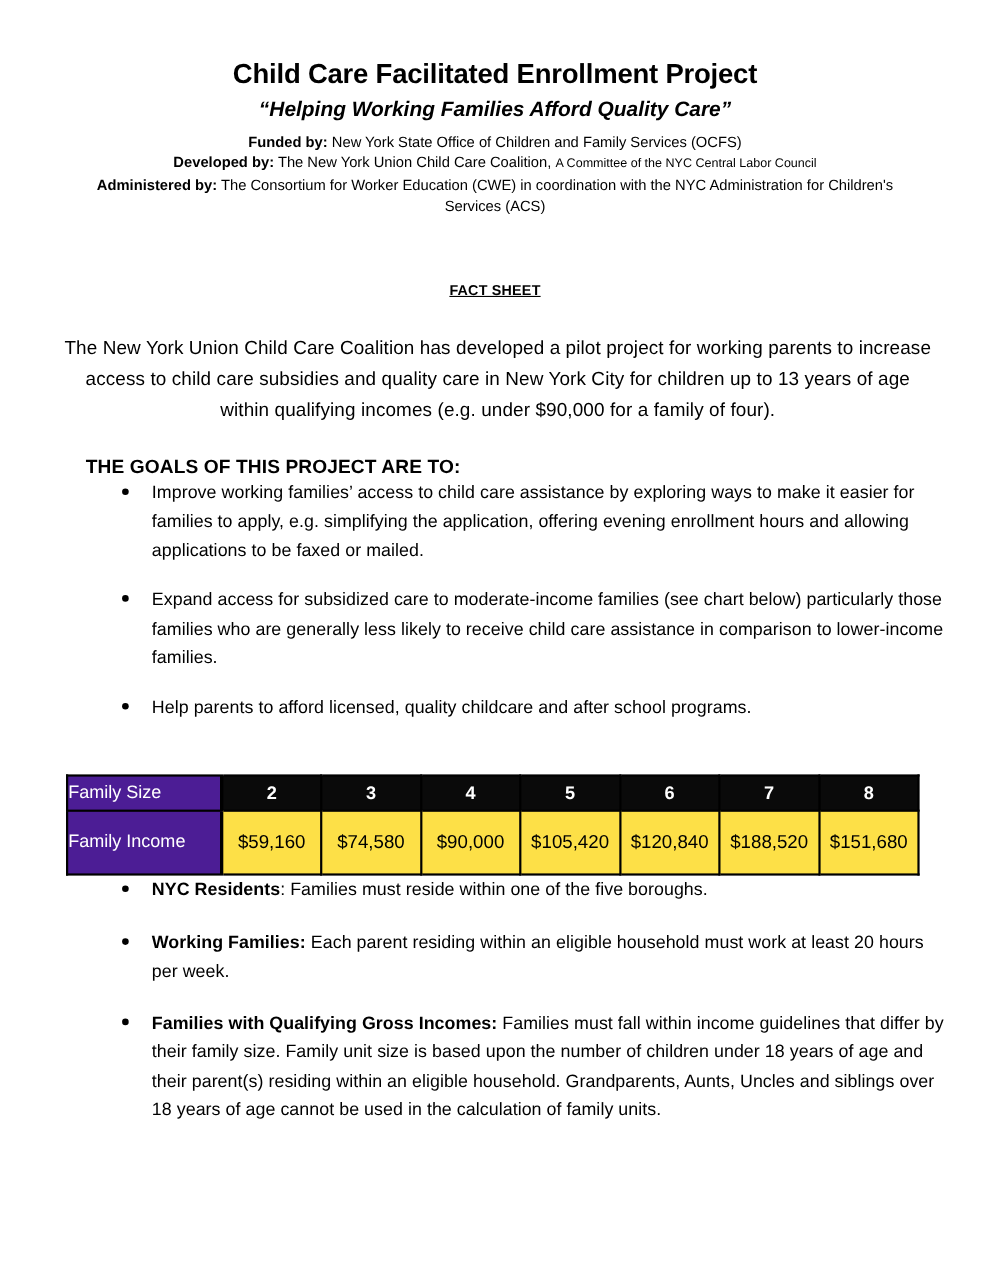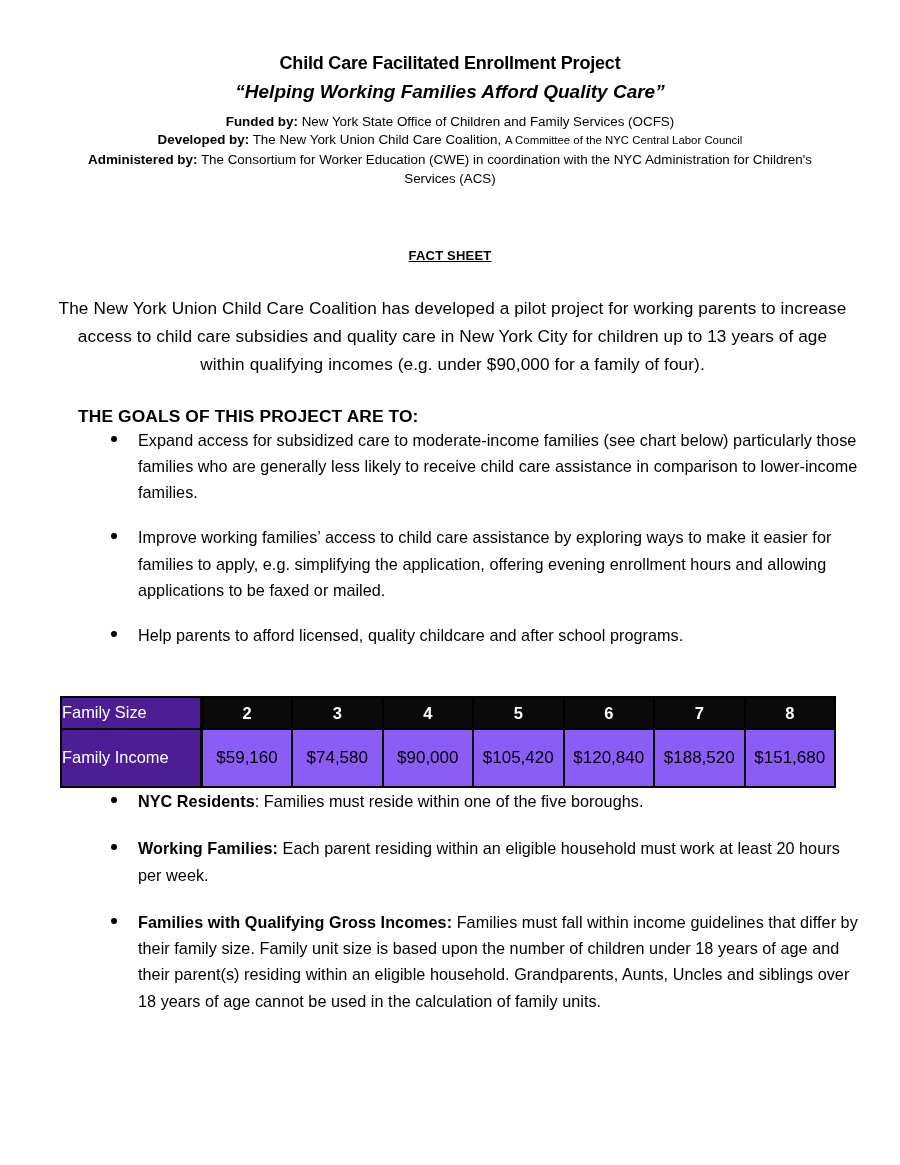--- a/index.html
+++ b/index.html
@@ -20,21 +20,21 @@
     width: 900px;
     height: 1165px;
     box-sizing: border-box;
     padding: 0;
     overflow: hidden;
   }
 
   
   .doc-title {
     text-align: center;
-    font-size: 18px;
+    font-size: 25px;
     font-weight: bold;
     letter-spacing: -0.2px;
     margin: 0;
     padding-top: 53px;
     line-height: 1.12;
   }
   .doc-subtitle {
     text-align: center;
     font-size: 19px;
     font-weight: bold;
@@ -173,21 +173,21 @@
     font-size: 16.5px;
     text-align: center;
     height: 30px;
     vertical-align: middle;
     border-left: 2px solid #000;
     border-right: 2px solid #000;
     border-bottom: 2.5px solid #000;
     border-top: 3px solid #ffffff;
   }
   .data-cell {
-    background: #8b5cf6;
+    background: #fde047;
     color: #000000;
     font-size: 17px;
     text-align: center;
     height: 56px;
     vertical-align: middle;
     border-left: 2.5px solid #000;
     border-right: 2.5px solid #000;
   }
 </style>
 </head>
@@ -216,25 +216,25 @@
 
   <div class="fact-sheet">FACT SHEET</div>
 
   <p class="intro">The New York Union Child Care Coalition has developed a pilot project for working parents to increase access to child care subsidies and quality care in New York City for children up to 13 years of age within qualifying incomes (e.g. under $90,000 for a family of four).</p>
 
   <div class="goals-heading">THE GOALS OF THIS PROJECT ARE TO:</div>
 
   <ul class="bullets goal-list">
     <li>
       <span class="dot"></span>
+      <span>Improve working families’ access to child care assistance by exploring ways to make it easier for families to apply, e.g. simplifying the application, offering evening enrollment hours and allowing applications to be faxed or mailed.</span>
+    </li>
+    <li>
+      <span class="dot"></span>
       <span>Expand access for subsidized care to moderate-income families (see chart below) particularly those families who are generally less likely to receive child care assistance in comparison to lower-income families.</span>
-    </li>
-    <li>
-      <span class="dot"></span>
-      <span>Improve working families’ access to child care assistance by exploring ways to make it easier for families to apply, e.g. simplifying the application, offering evening enrollment hours and allowing applications to be faxed or mailed.</span>
     </li>
     <li>
       <span class="dot"></span>
       <span>Help parents to afford licensed, quality childcare and after school programs.</span>
     </li>
   </ul>
 
   <div class="table-wrap">
     <table class="income-table">
       <tbody>

